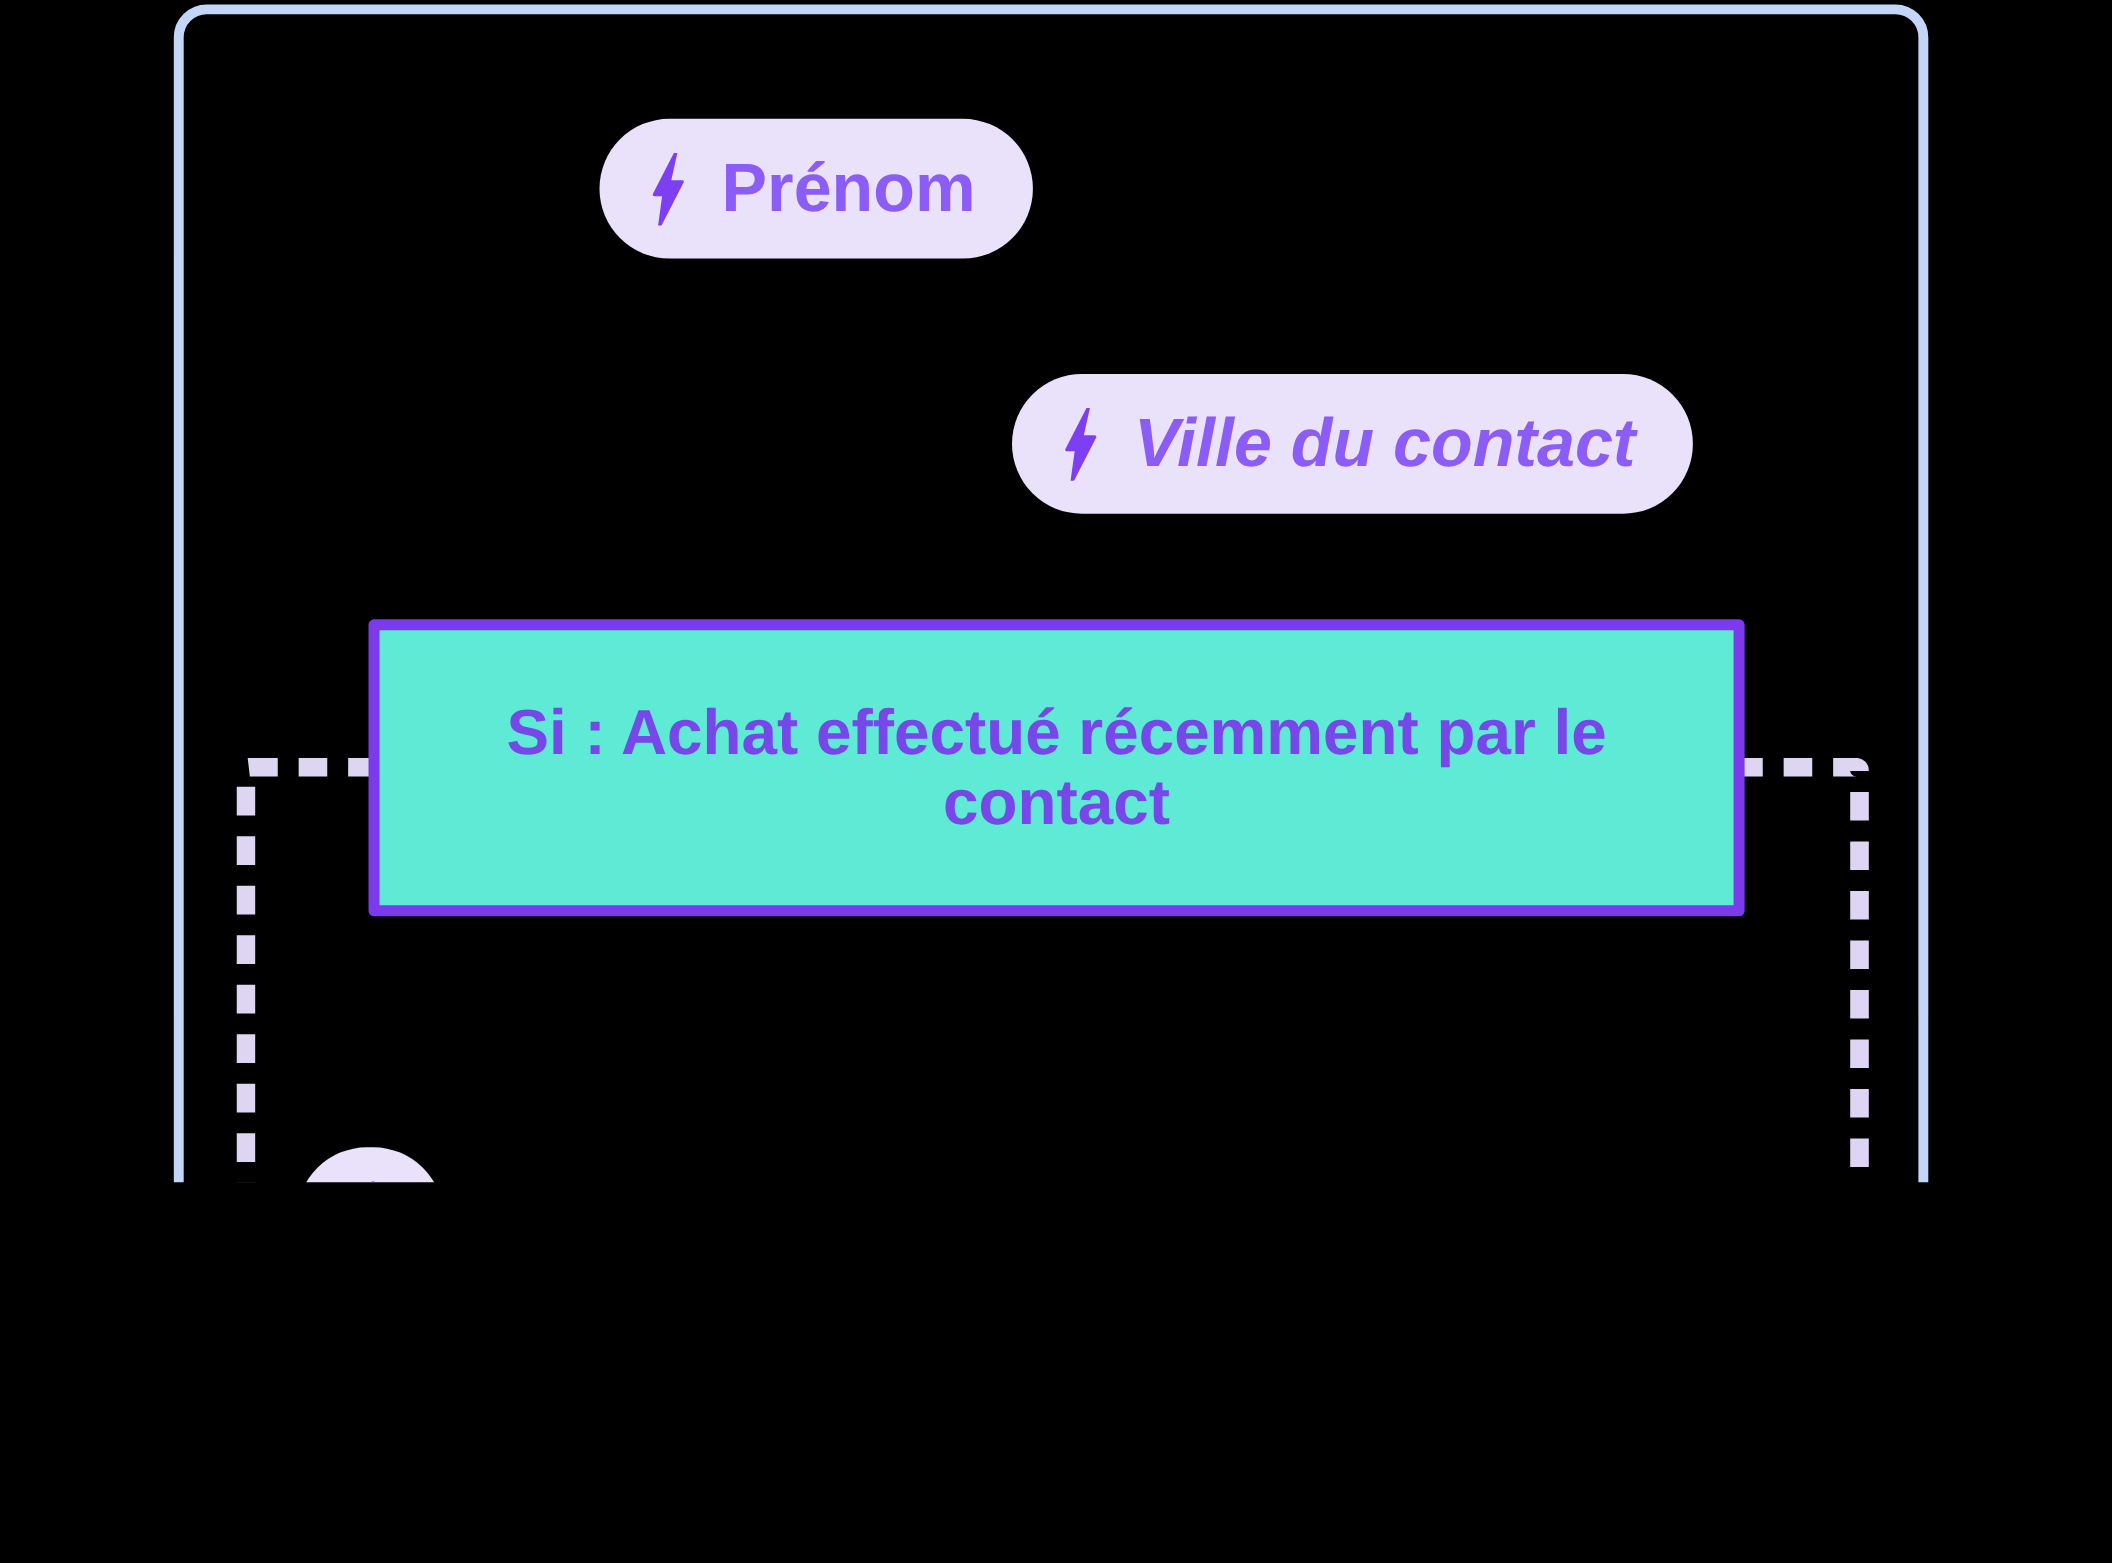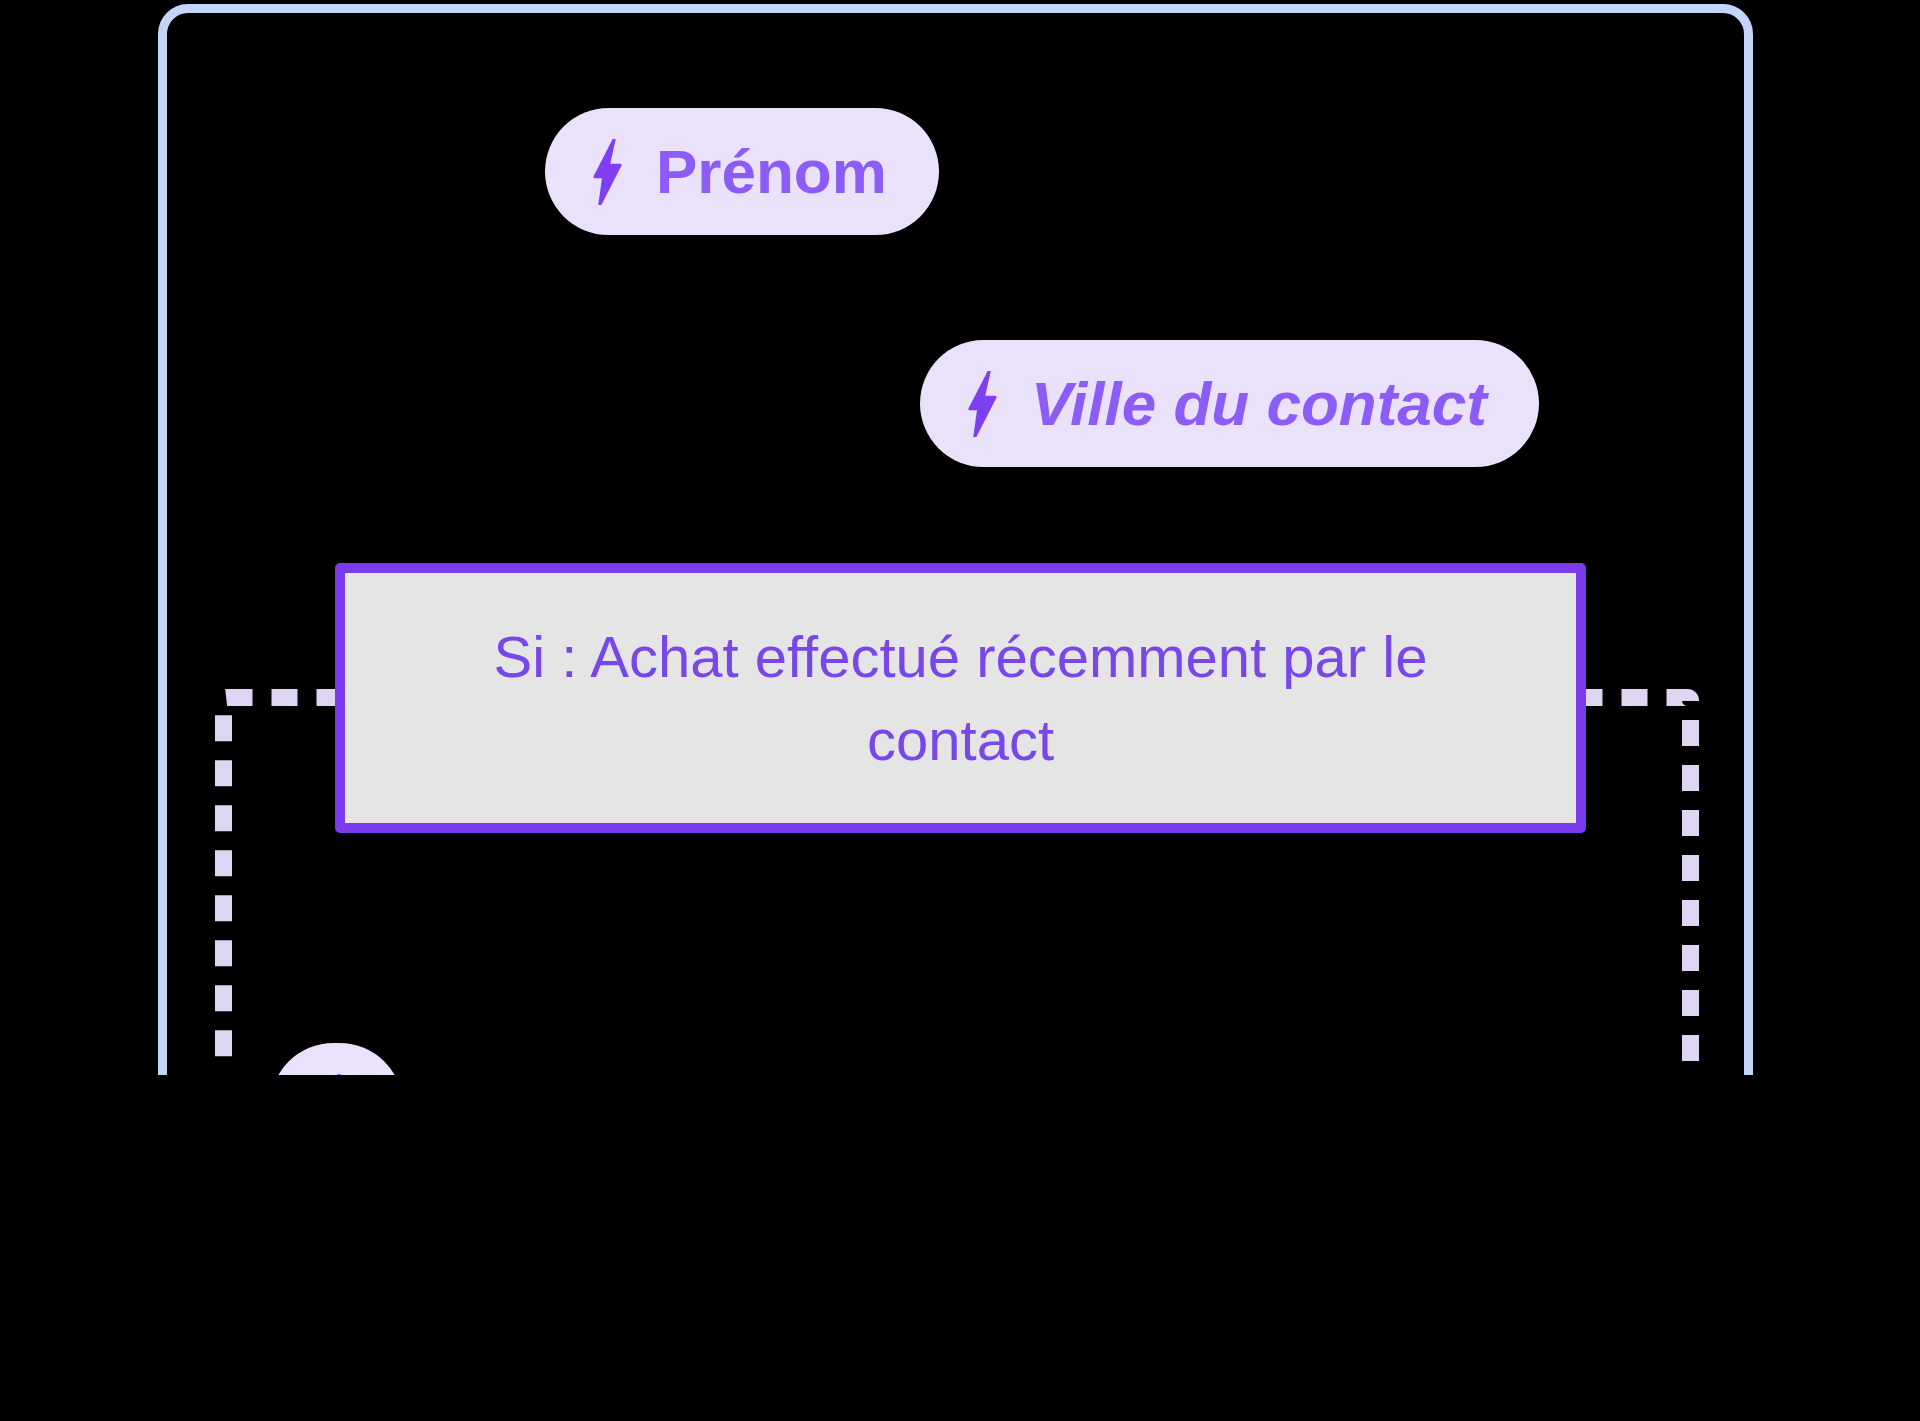--- a/index.html
+++ b/index.html
@@ -69,32 +69,32 @@
   .token-ville  { left: 920px; top: 340px; font-style: italic; }
   .token-achat  { left: 270px; top: 1043px; }
   
   .condition-box {
     position: absolute;
     left: 335px;
     top: 563px;
     width: 1251px;
     height: 270px;
     box-sizing: border-box;
-    background: #e5e5e5;
+    background: #5eead4;
     border: 10px solid #7C3AED;
     border-radius: 5px;
     display: flex;
     align-items: center;
     justify-content: center;
     text-align: center;
     padding: 0 50px;
     color: #7847EA;
     font-size: 58px;
-    font-weight: 400;
-    line-height: 83px;
+    font-weight: 700;
+    line-height: 64px;
   }
 </style>
 </head>
 <body>
 
 <div class="stage">
 
   <div class="frame"></div>
 
   <svg class="dashed-outline" viewBox="0 0 1484 668" xmlns="http://www.w3.org/2000/svg" aria-hidden="true">

